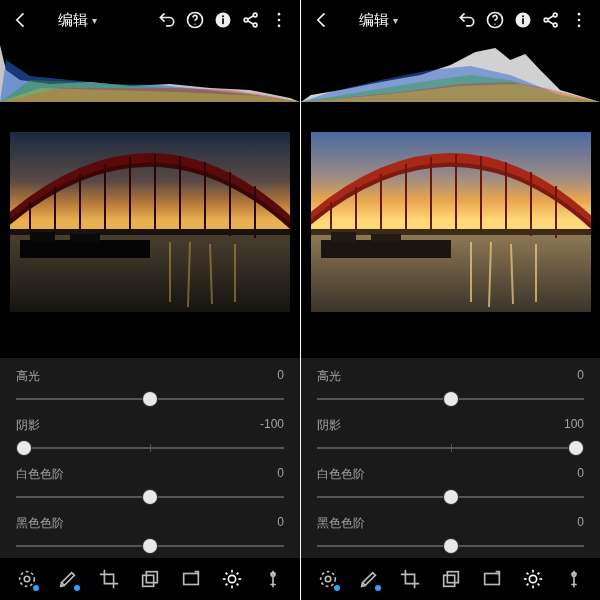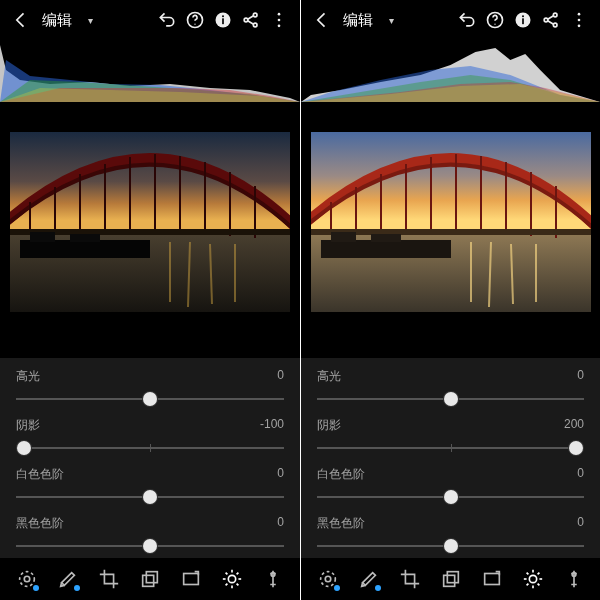--- a/index.html
+++ b/index.html
@@ -2,21 +2,21 @@
 <html><head>
 <meta charset="utf-8">
 <style>
   * { box-sizing: border-box; margin: 0; padding: 0; }
   body { background: #fff; width: 600px; height: 600px; overflow: hidden; font-family: -apple-system, "Helvetica Neue", Arial, sans-serif; }
   .wrap { display: flex; width: 600px; height: 600px; }
   .panel { width: 300px; height: 600px; background: #000; display: flex; flex-direction: column; position: relative; }
   .panel + .panel { border-left: 1px solid #fff; }
 
   .topbar { height: 40px; display: flex; align-items: center; padding: 0 10px; color: #fff; gap: 6px; }
-  .topbar .title { font-size: 15px; margin-left: 4px; display:flex; align-items:center; gap:16px;}
+  .topbar .title { font-size: 15px; margin-left: 20px; display:flex; align-items:center; gap:4px;}
   .topbar .spacer { flex: 1; }
   .icn { width: 22px; height: 22px; display: flex; align-items: center; justify-content: center; color: #eee; font-size: 16px; }
   .icn svg { width: 20px; height: 20px; stroke: #eee; fill: none; stroke-width: 2; }
 
   .histo { height: 62px; position: relative; background: #000; overflow:hidden; }
   .histo svg { width: 100%; height: 100%; }
 
   .photo { height: 240px; background: #000; display:flex; align-items:center; justify-content:center; }
   .scene { width: 280px; height: 180px; position: relative; overflow:hidden; }
 
@@ -372,21 +372,21 @@
         <div class="track">
             <div class="line">
               <div class="tick"></div>
             </div>
             <div class="knob" style="left:50%"></div>
           </div>
       </div>
       <div class="srow">
         <div class="lab">
             <span>阴影</span>
-            <span>200</span>
+            <span>100</span>
           </div>
         <div class="track">
             <div class="line">
               <div class="tick"></div>
             </div>
             <div class="knob" style="left:97%"></div>
           </div>
       </div>
       <div class="srow">
         <div class="lab">

